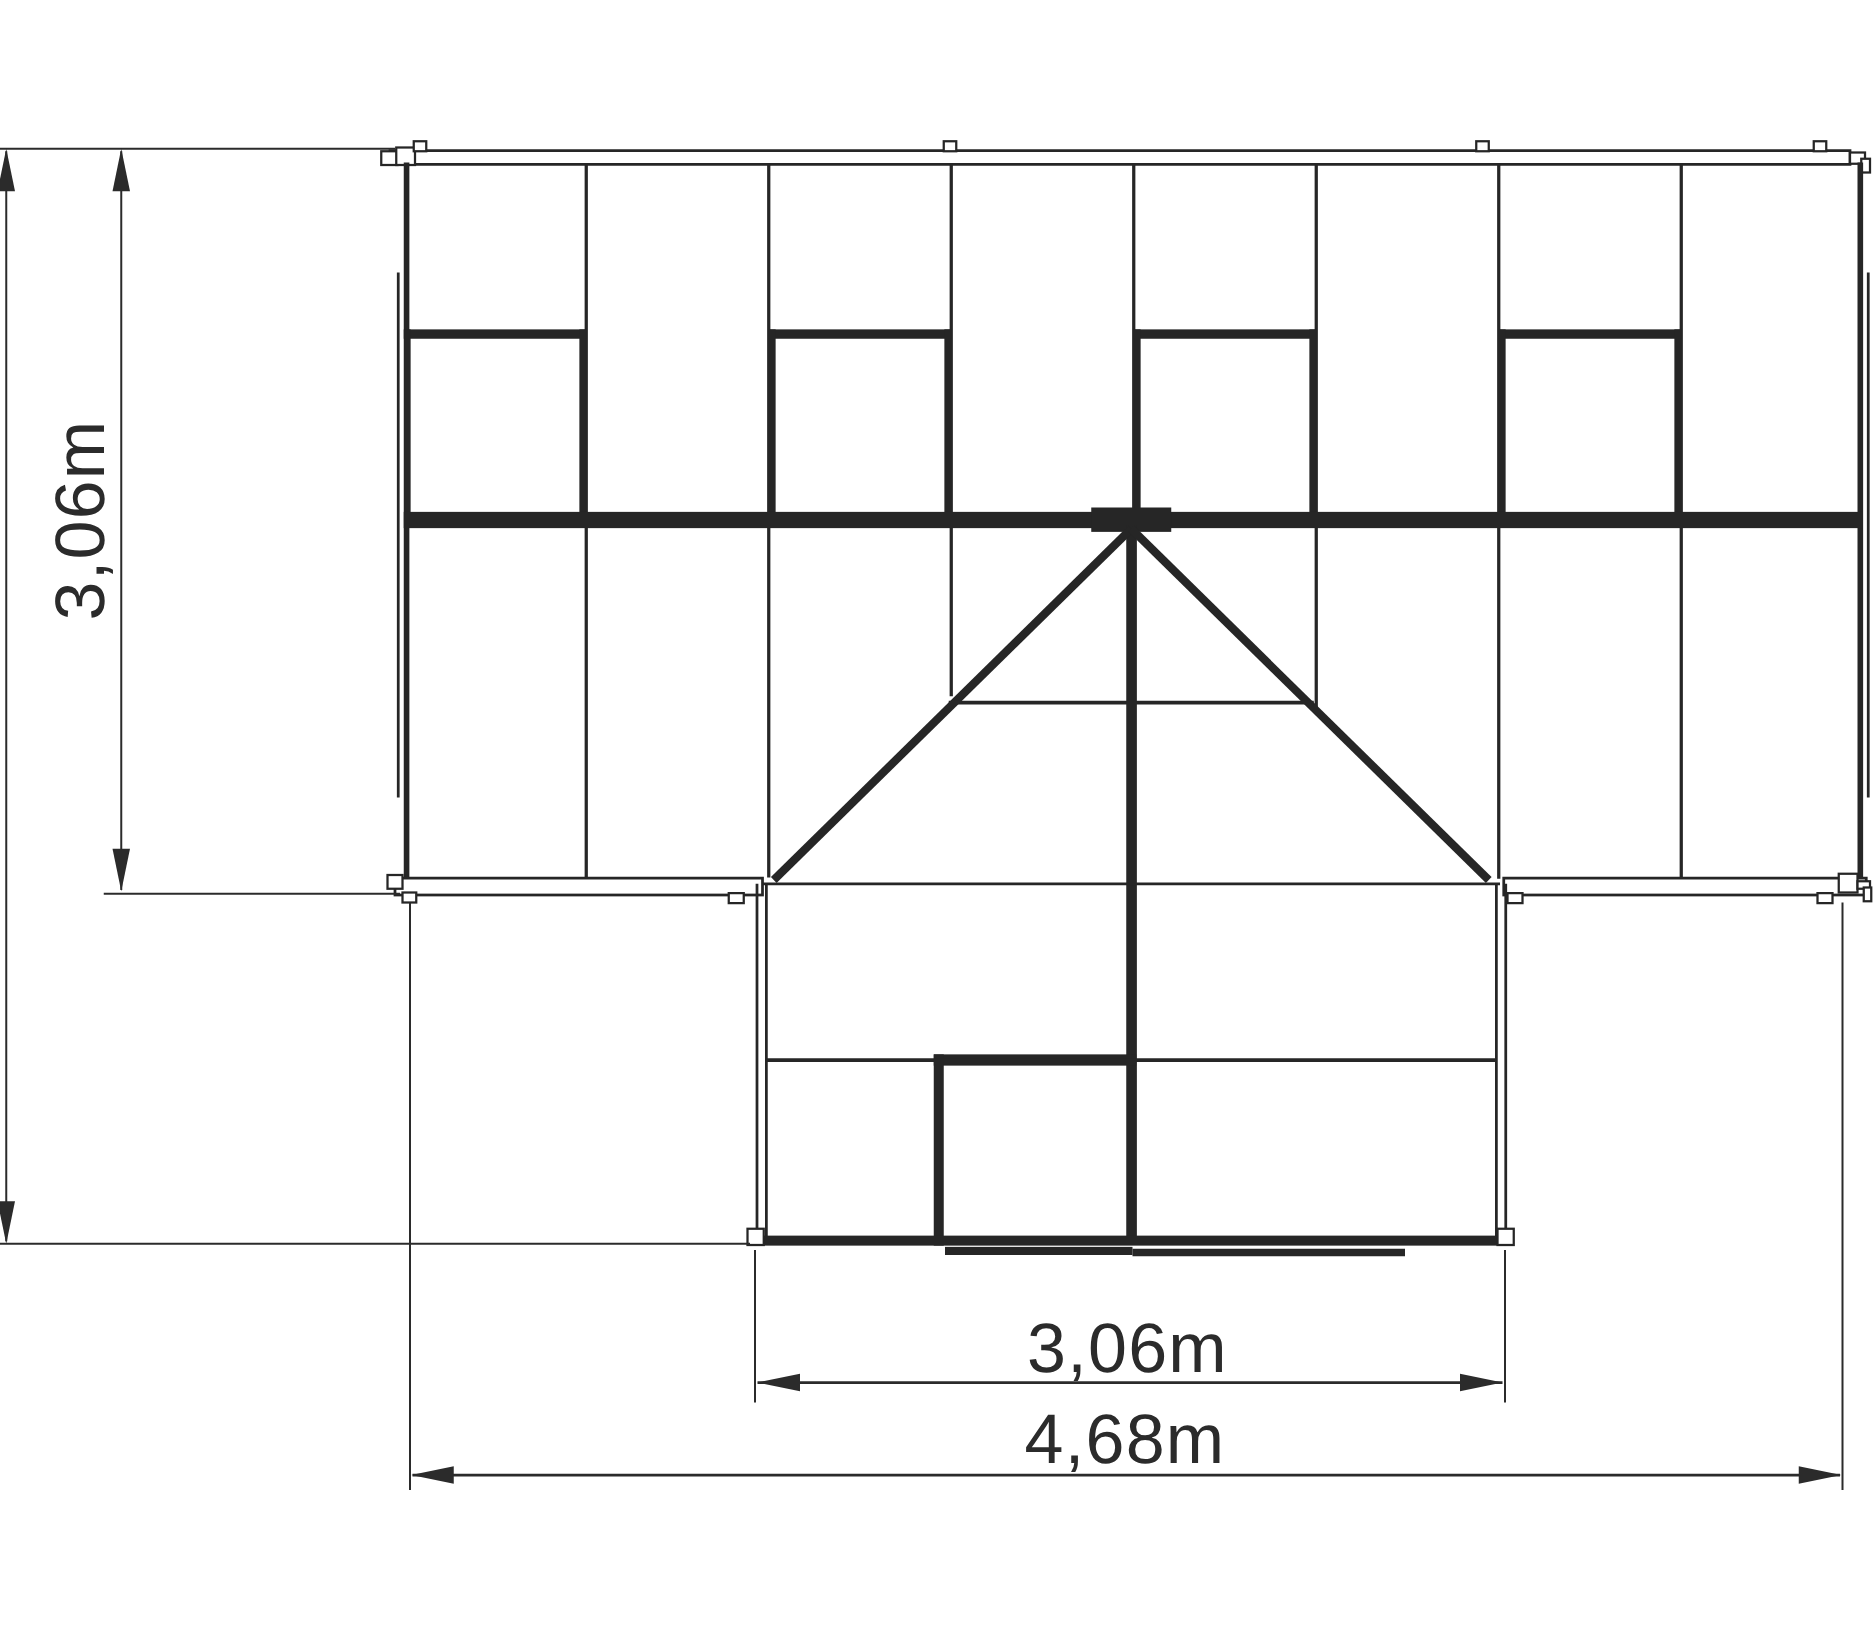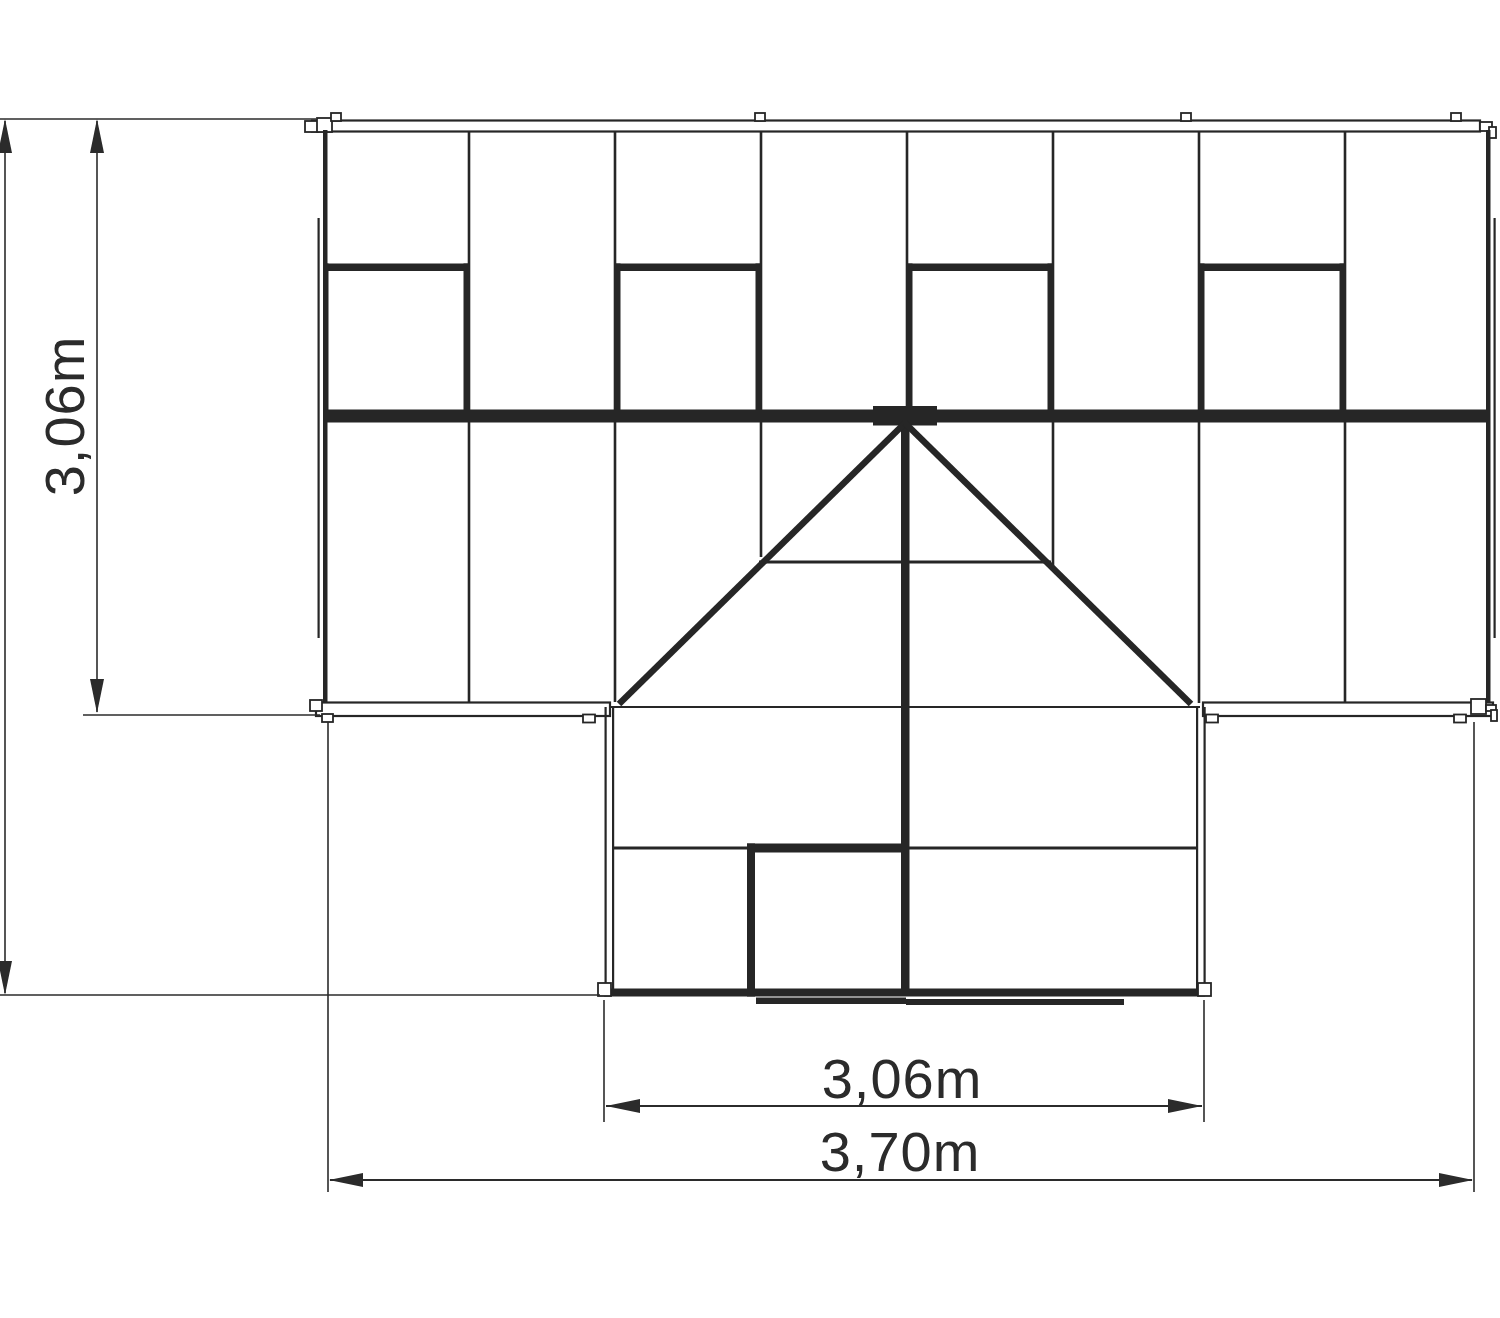--- a/index.html
+++ b/index.html
@@ -100,14 +100,14 @@
       <polygon points="606,1106 640,1099 640,1113" fill="#2b2b2b"></polygon>
       <polygon points="1202,1106 1168,1099 1168,1113" fill="#2b2b2b"></polygon>
       <polygon points="329,1180 363,1173 363,1187" fill="#2b2b2b"></polygon>
       <polygon points="1473,1180 1439,1173 1439,1187" fill="#2b2b2b"></polygon>
     </svg>
 
   <div class="dim-label rot" style="left:64px;top:416px;">3,06m</div>
 
   <div class="dim-label" style="left:902px;top:1078px;">3,06m</div>
 
-  <div class="dim-label" style="left:900px;top:1151px;">3,70m</div>
+  <div class="dim-label" style="left:900px;top:1151px;">4,68m</div>
 </div>
 
 </body></html>

